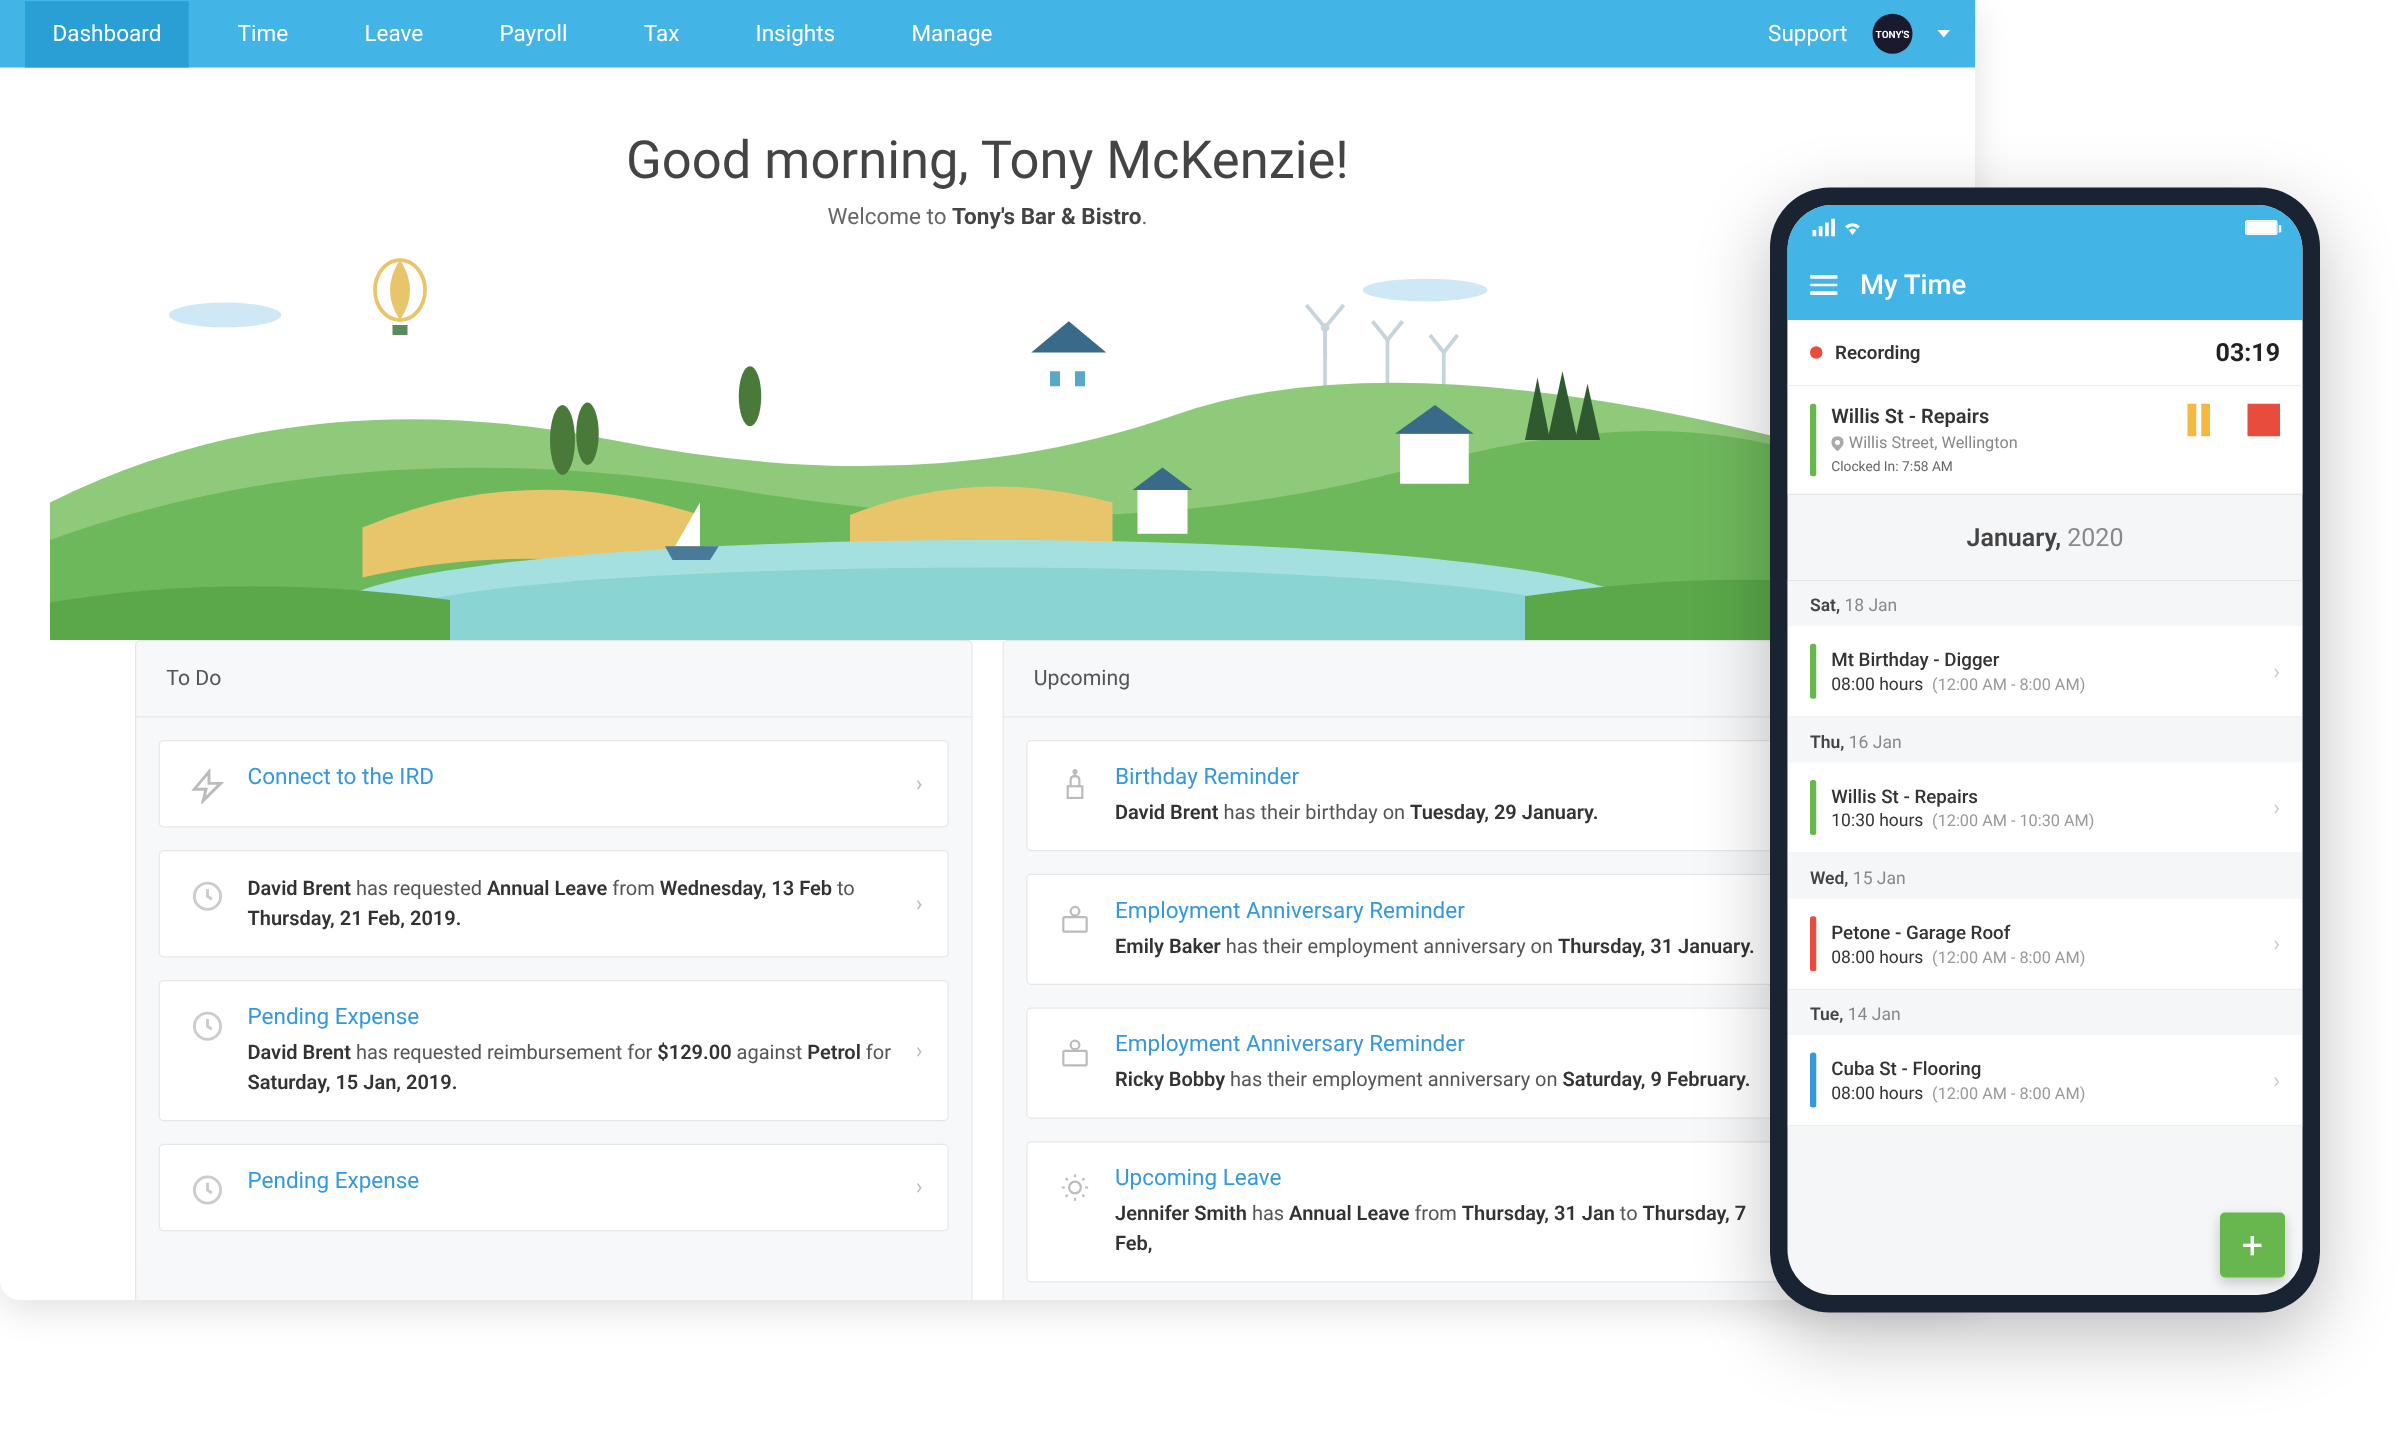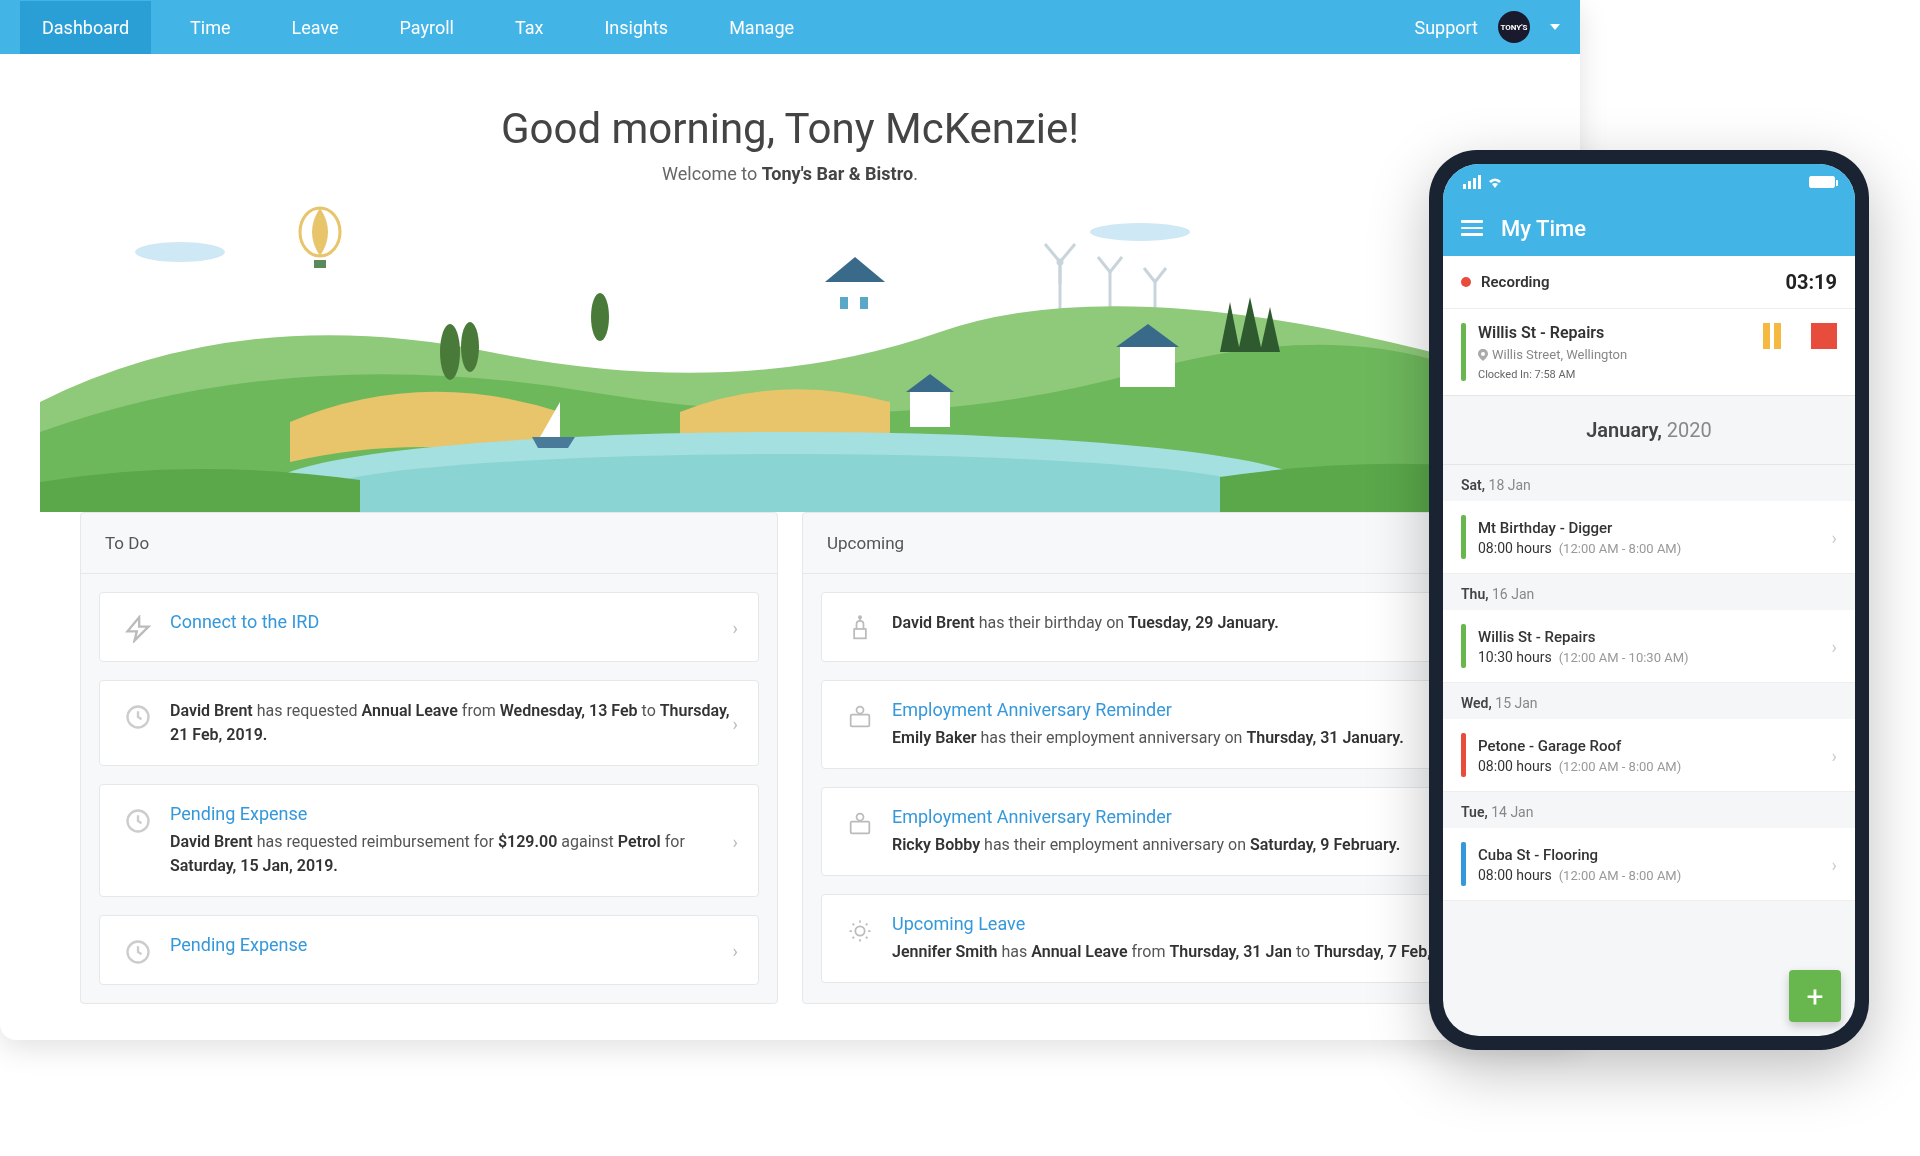--- a/index.html
+++ b/index.html
@@ -18,35 +18,35 @@
 .chevron-down { width: 0; height: 0; border-left: 5px solid transparent; border-right: 5px solid transparent; border-top: 6px solid #fff; }
 
 .hero { padding: 50px 40px 0; text-align: center; position: relative; height: 458px; }
 .hero h1 { font-size: 42px; font-weight: 400; color: #444; margin-bottom: 10px; }
 .hero p { font-size: 18px; color: #666; }
 .hero p strong { color: #444; }
 
 .landscape { position: absolute; bottom: 0; left: 0; right: 0; height: 310px; }
 .landscape svg { width: 100%; height: 100%; }
 
-.panels { display: flex; gap: 24px; padding: 0 80px; justify-content: flex-end; }
+.panels { display: flex; gap: 24px; padding: 0 108px; justify-content: flex-end; }
 .panel { flex: 1; background: #f7f8f9; border: 1px solid #e5e7e9; border-radius: 4px; }
 .panel-header { padding: 20px 24px; font-size: 17px; color: #555; border-bottom: 1px solid #e5e7e9; }
 .panel-body { padding: 18px; display: flex; flex-direction: column; gap: 18px; }
 
 .card { background: #fff; border: 1px solid #e5e7e9; border-radius: 4px; padding: 18px 24px; display: flex; align-items: flex-start; gap: 18px; cursor: pointer; position: relative; }
 .card-icon { width: 28px; height: 28px; flex-shrink: 0; margin-top: 4px; color: #bbb; }
 .card-content { flex: 1; }
 .card-title { color: #3498db; font-size: 18px; margin-bottom: 6px; }
 .card-desc { color: #555; font-size: 16px; line-height: 1.5; }
 .card-desc strong { color: #333; font-weight: 600; }
 .card-chevron { position: absolute; right: 20px; top: 50%; transform: translateY(-50%); color: #bbb; font-size: 18px; }
 
 
-.phone { position: absolute; top: 150px; right: 51px; width: 440px; height: 900px; background: #1a2332; border-radius: 48px; padding: 14px; box-shadow: 0 20px 60px rgba(0,0,0,0.25); }
+.phone { position: absolute; top: 150px; right: 64px; width: 440px; height: 900px; background: #1a2332; border-radius: 48px; padding: 14px; box-shadow: 0 20px 60px rgba(0,0,0,0.25); }
 .phone-screen { width: 100%; height: 100%; background: #f5f6f7; border-radius: 36px; overflow: hidden; display: flex; flex-direction: column; }
 
 .phone-status { background: #42b4e6; height: 36px; display: flex; justify-content: space-between; align-items: center; padding: 0 20px; color: #fff; font-size: 14px; }
 .status-left { display: flex; gap: 6px; align-items: center; }
 .signal-bars { display: flex; gap: 2px; align-items: flex-end; }
 .signal-bars span { width: 3px; background: #fff; }
 .signal-bars span:nth-child(1){height:5px;} .signal-bars span:nth-child(2){height:8px;} .signal-bars span:nth-child(3){height:11px;} .signal-bars span:nth-child(4){height:14px;}
 .wifi-icon { width: 16px; height: 12px; }
 .battery { width: 26px; height: 12px; border: 1.5px solid #fff; border-radius: 2px; position: relative; }
 .battery::after { content: ""; position: absolute; right: -4px; top: 3px; width: 2px; height: 6px; background: #fff; border-radius: 0 1px 1px 0; }
@@ -232,20 +232,21 @@
       <div class="panel-header">Upcoming</div>
       <div class="panel-body" id="upcoming-body">
           <div class="card">
             <div class="card-icon"><svg viewBox="0 0 24 24" fill="none" stroke="#bbb" stroke-width="1.5">
                 <rect x="7" y="12" width="10" height="8"></rect>
                 <path d="M9 12 L9 8 Q9 5 12 5 Q15 5 15 8 L15 12"></path>
                 <path d="M12 5 L12 2"></path>
                 <circle cx="12" cy="2" r="1" fill="#bbb"></circle>
               </svg></div>
     <div class="card-content">
+      <div class="card-title">Birthday Reminder</div>
       <div class="card-desc"><strong>David Brent</strong> has their birthday on <strong>Tuesday, 29 January.</strong></div>
     </div>
           </div>
           <div class="card">
             <div class="card-icon"><svg viewBox="0 0 24 24" fill="none" stroke="#bbb" stroke-width="1.5">
                 <rect x="4" y="10" width="16" height="10" rx="1"></rect>
                 <circle cx="12" cy="6" r="3"></circle>
               </svg></div>
     <div class="card-content">
       <div class="card-title">Employment Anniversary Reminder</div>

